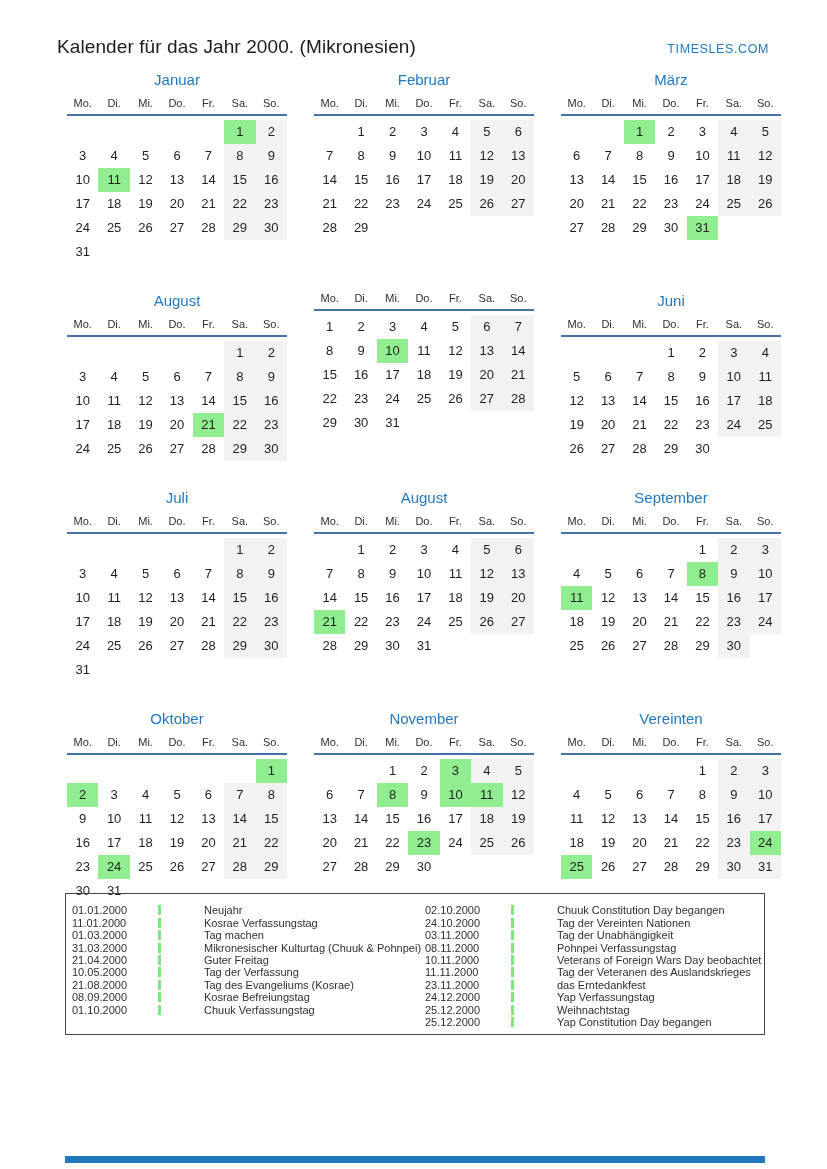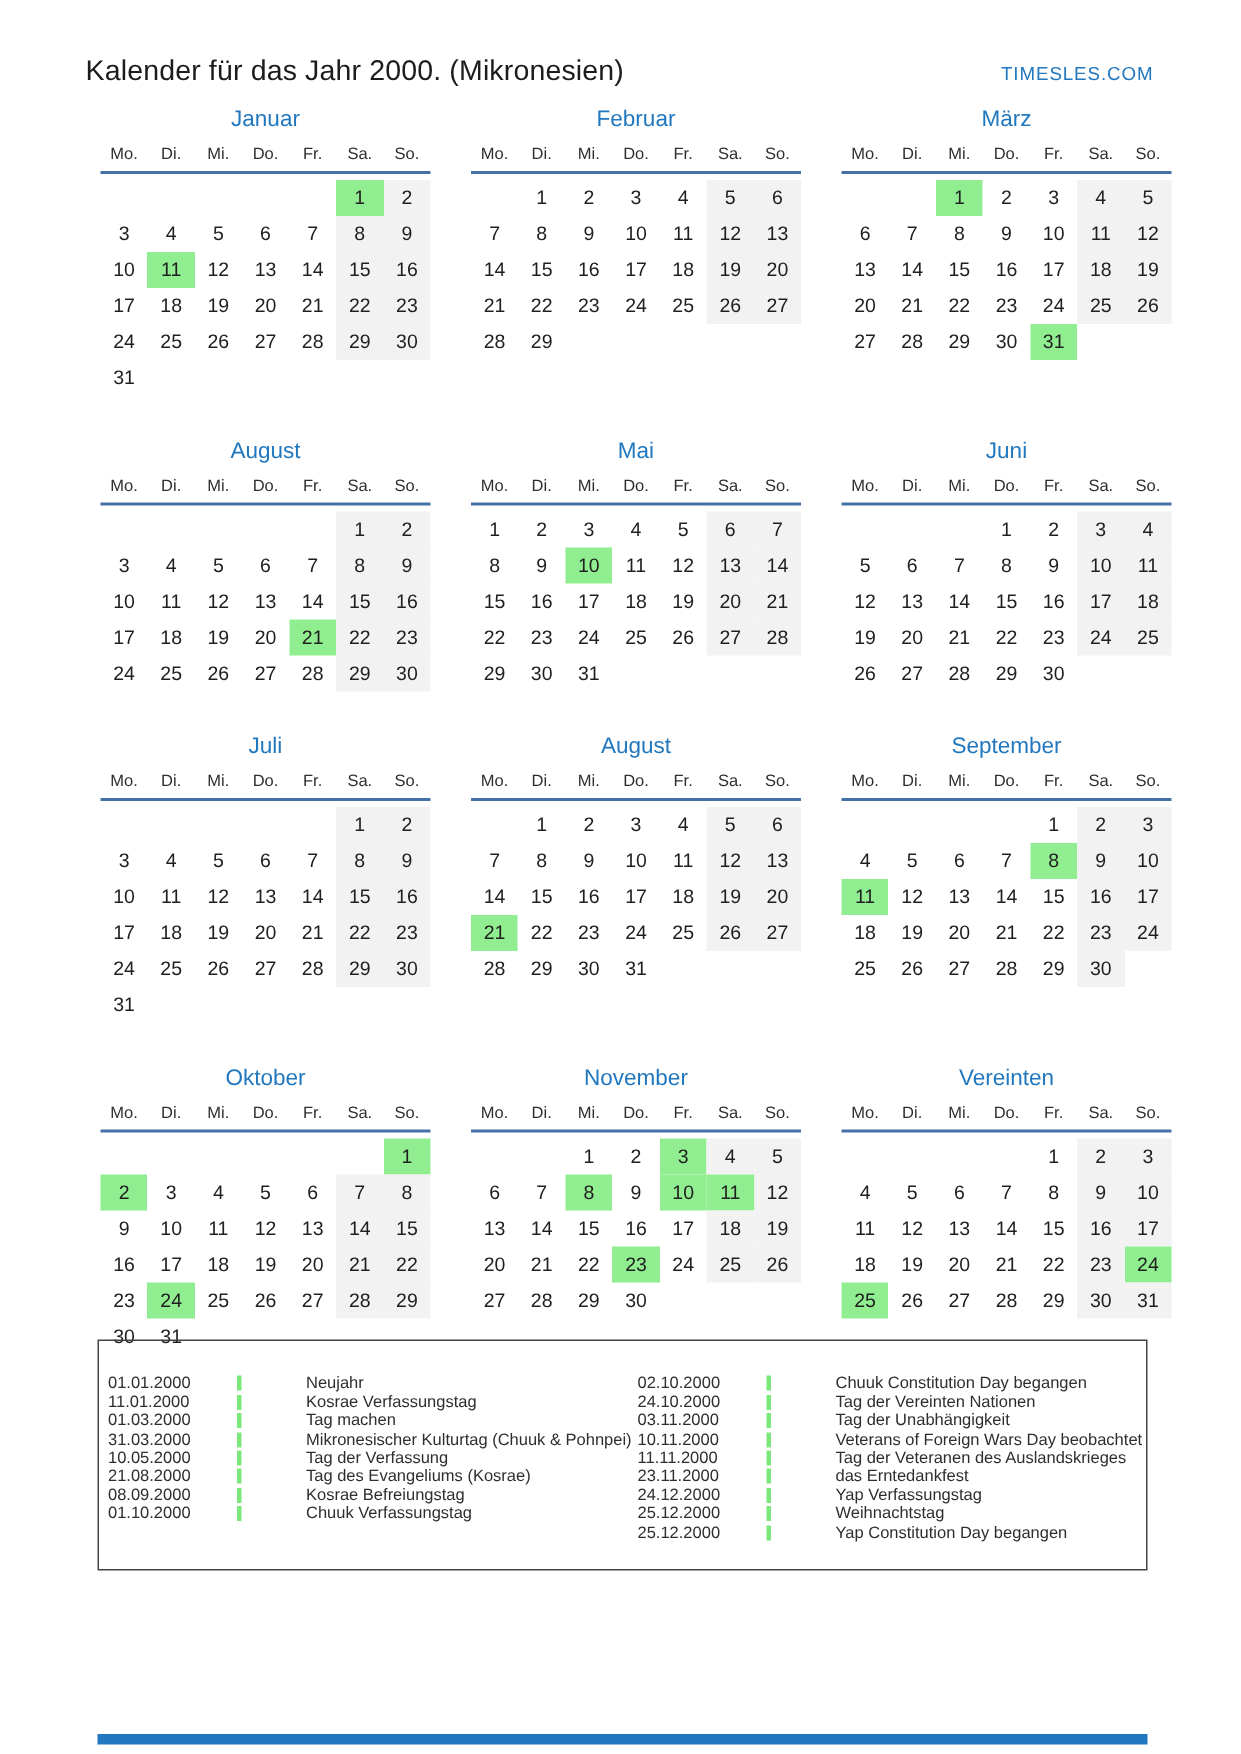--- a/index.html
+++ b/index.html
@@ -15,21 +15,21 @@
     grid-template-columns:repeat(3,220px);column-gap:19px;row-gap:26px;align-items:start;gap:27px;}
   .month{width:220px;}
   .month-title{height:20px;line-height:20px;text-align:center;color:var(--accent);font-size:15px;margin-bottom:6px;}
   .weekrow,.dayrow{display:grid;grid-template-columns:repeat(7,1fr);}
   .wd{height:16px;line-height:14px;text-align:center;font-size:11px;color:#2e2e2e;padding-bottom:2px;}
   .rule{height:2px;background:var(--rule);margin-bottom:4px;}
   .cell{height:24px;line-height:24px;text-align:center;font-size:13px;color:#1f1f1f;}
   .cell.weekend{background:var(--weekend);}
   .cell.holiday{background:var(--green);}
   .legend{position:absolute;left:65px;top:893px;width:698px;height:136px;border:1px solid #444;
-    box-sizing:content-box;display:flex;padding-top:16px;}
+    box-sizing:content-box;display:flex;padding-top:4px;}
   .legend-col{padding-top:6px;}
   .legend-col.left{width:359px;padding-left:6px;box-sizing:border-box;}
   .legend-col.right{flex:1;}
   .legend-row{height:12.45px;display:flex;align-items:center;font-size:11px;color:#2e2e2e;}
   .legend-date{width:56px;}
   .legend-tick{width:3px;height:10px;background:var(--tick);margin-left:30px;margin-right:7px;flex:0 0 3px;}
   .legend-label{white-space:nowrap;margin-left:36px;}
   .footer-bar{position:absolute;left:65px;top:1156px;width:700px;height:7px;background:var(--accent);}
 </style>
 </head>
@@ -276,21 +276,20 @@
         <div class="cell">24</div>
         <div class="cell">25</div>
         <div class="cell">26</div>
         <div class="cell">27</div>
         <div class="cell">28</div>
         <div class="cell weekend">29</div>
         <div class="cell weekend">30</div>
       </div>
     </div>
     <div class="month">
-      <div class="month-title">Mai</div>
       <div class="weekrow">
         <div class="wd">Mo.</div>
         <div class="wd">Di.</div>
         <div class="wd">Mi.</div>
         <div class="wd">Do.</div>
         <div class="wd">Fr.</div>
         <div class="wd">Sa.</div>
         <div class="wd">So.</div>
       </div>
       <div class="rule"></div>
@@ -782,20 +781,25 @@
         <div class="legend-date">01.03.2000</div>
         <div class="legend-tick"></div>
         <div class="legend-label">Tag machen</div>
       </div>
       <div class="legend-row">
         <div class="legend-date">31.03.2000</div>
         <div class="legend-tick"></div>
         <div class="legend-label">Mikronesischer Kulturtag (Chuuk &amp; Pohnpei)</div>
       </div>
       <div class="legend-row">
+        <div class="legend-date">21.04.2000</div>
+        <div class="legend-tick"></div>
+        <div class="legend-label">Guter Freitag</div>
+      </div>
+      <div class="legend-row">
         <div class="legend-date">10.05.2000</div>
         <div class="legend-tick"></div>
         <div class="legend-label">Tag der Verfassung</div>
       </div>
       <div class="legend-row">
         <div class="legend-date">21.08.2000</div>
         <div class="legend-tick"></div>
         <div class="legend-label">Tag des Evangeliums (Kosrae)</div>
       </div>
       <div class="legend-row">
@@ -817,20 +821,25 @@
       </div>
       <div class="legend-row">
         <div class="legend-date">24.10.2000</div>
         <div class="legend-tick"></div>
         <div class="legend-label">Tag der Vereinten Nationen</div>
       </div>
       <div class="legend-row">
         <div class="legend-date">03.11.2000</div>
         <div class="legend-tick"></div>
         <div class="legend-label">Tag der Unabhängigkeit</div>
+      </div>
+      <div class="legend-row">
+        <div class="legend-date">08.11.2000</div>
+        <div class="legend-tick"></div>
+        <div class="legend-label">Pohnpei Verfassungstag</div>
       </div>
       <div class="legend-row">
         <div class="legend-date">10.11.2000</div>
         <div class="legend-tick"></div>
         <div class="legend-label">Veterans of Foreign Wars Day beobachtet</div>
       </div>
       <div class="legend-row">
         <div class="legend-date">11.11.2000</div>
         <div class="legend-tick"></div>
         <div class="legend-label">Tag der Veteranen des Auslandskrieges</div>

